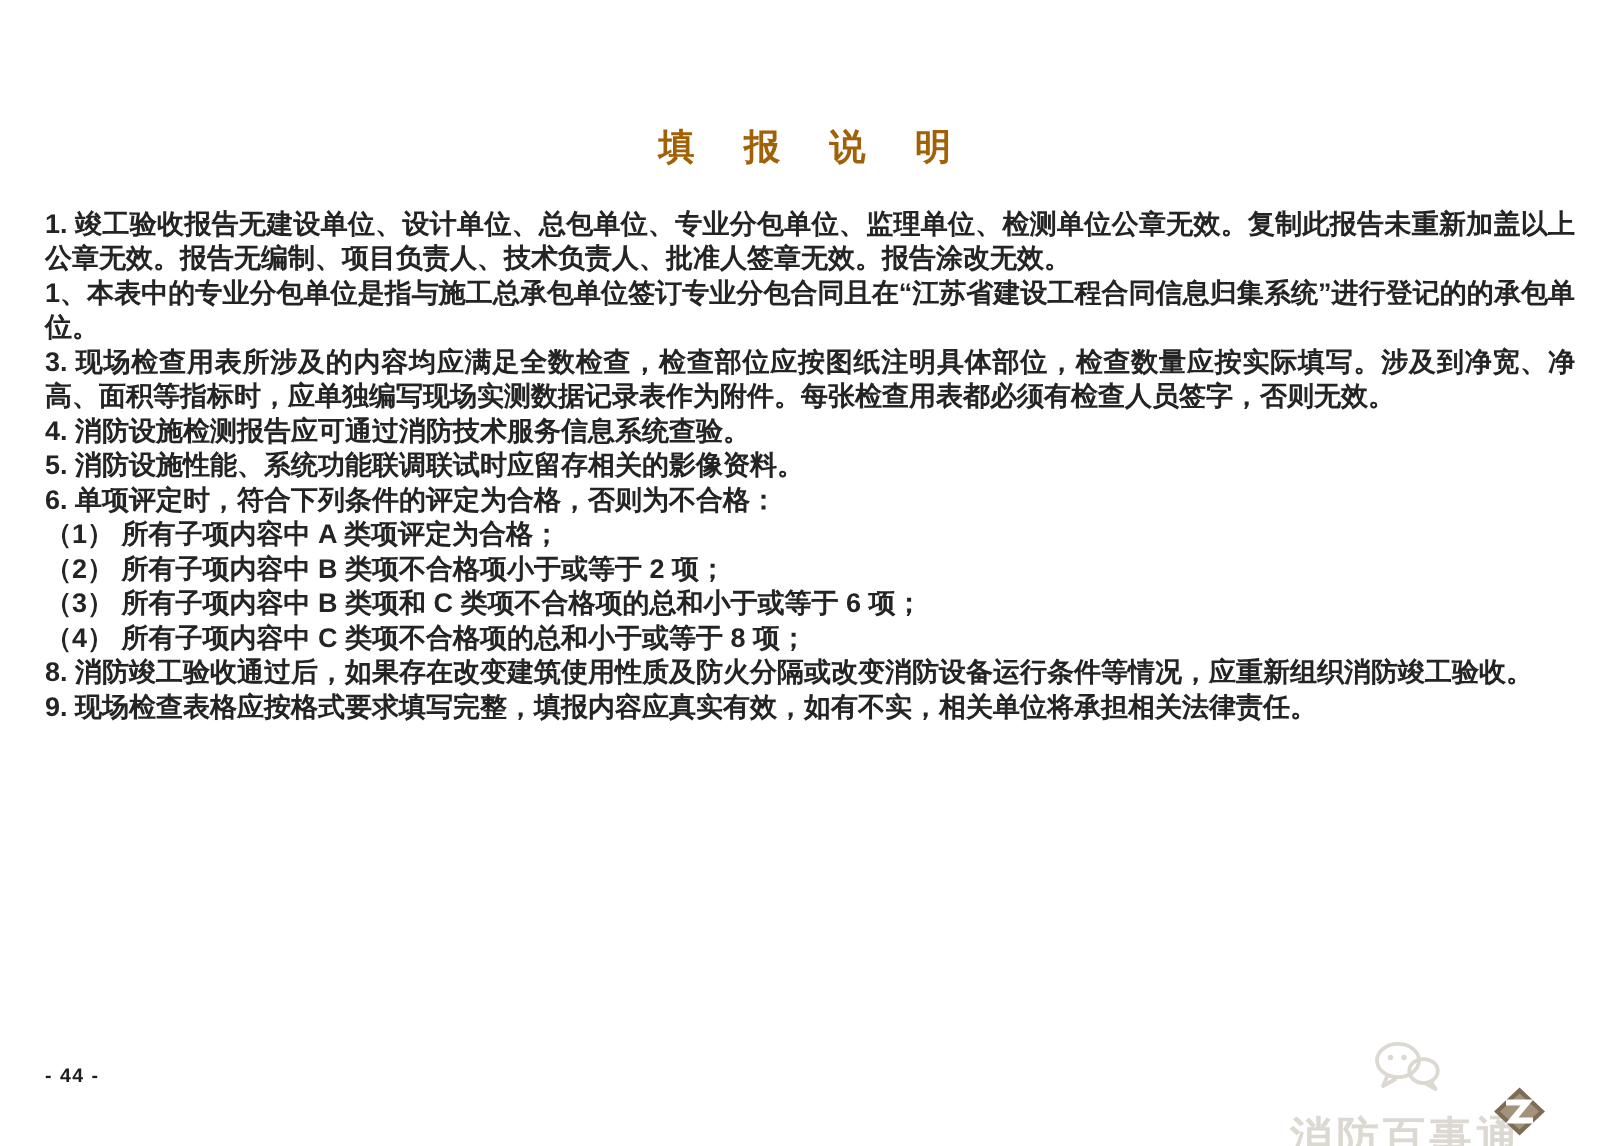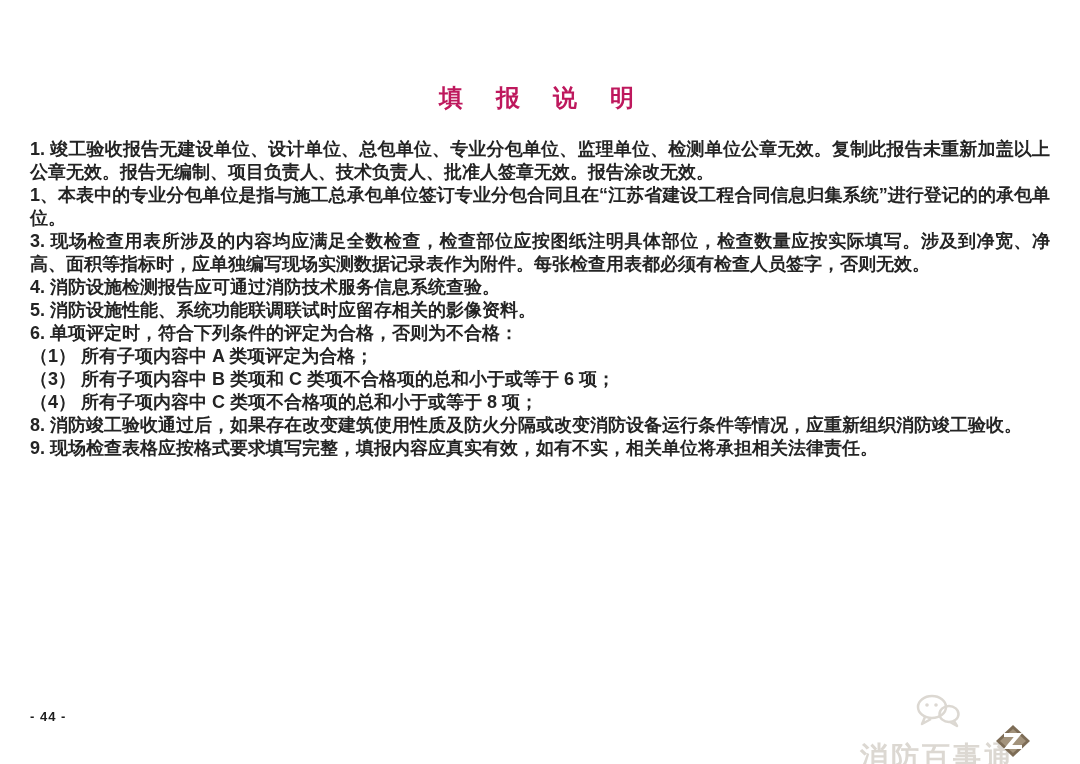--- a/index.html
+++ b/index.html
@@ -19,21 +19,21 @@
   .doc-title {
     position: absolute;
     top: 82px;
     left: 0;
     width: 100%;
     text-align: center;
     font-family: "Liberation Serif", serif;
     font-size: 24px;
     font-weight: bold;
     letter-spacing: 7px;
-    color: #be185d;
+    color: #a16207;
     white-space: pre;
   }
   .doc-body {
     position: absolute;
     top: 138px;
     left: 30px;
     width: 1020px;
   }
   .doc-body p {
     margin: 0;
@@ -112,20 +112,21 @@
   <div class="doc-title">填  报  说  明</div>
 
   <div class="doc-body">
     <p>1. 竣工验收报告无建设单位、设计单位、总包单位、专业分包单位、监理单位、检测单位公章无效。复制此报告未重新加盖以上公章无效。报告无编制、项目负责人、技术负责人、批准人签章无效。报告涂改无效。</p>
     <p>1、本表中的专业分包单位是指与施工总承包单位签订专业分包合同且在“江苏省建设工程合同信息归集系统”进行登记的的承包单位。</p>
     <p>3. 现场检查用表所涉及的内容均应满足全数检查，检查部位应按图纸注明具体部位，检查数量应按实际填写。涉及到净宽、净高、面积等指标时，应单独编写现场实测数据记录表作为附件。每张检查用表都必须有检查人员签字，否则无效。</p>
     <p>4. 消防设施检测报告应可通过消防技术服务信息系统查验。</p>
     <p>5. 消防设施性能、系统功能联调联试时应留存相关的影像资料。</p>
     <p>6. 单项评定时，符合下列条件的评定为合格，否则为不合格：</p>
     <p>（1） 所有子项内容中 A 类项评定为合格；</p>
+    <p>（2） 所有子项内容中 B 类项不合格项小于或等于 2 项；</p>
     <p>（3） 所有子项内容中 B 类项和 C 类项不合格项的总和小于或等于 6 项；</p>
     <p>（4） 所有子项内容中 C 类项不合格项的总和小于或等于 8 项；</p>
     <p>8. 消防竣工验收通过后，如果存在改变建筑使用性质及防火分隔或改变消防设备运行条件等情况，应重新组织消防竣工验收。</p>
     <p>9. 现场检查表格应按格式要求填写完整，填报内容应真实有效，如有不实，相关单位将承担相关法律责任。</p>
   </div>
 
   <div class="page-number">- 44 -</div>
 
   <div class="wm-light">
     <span>

